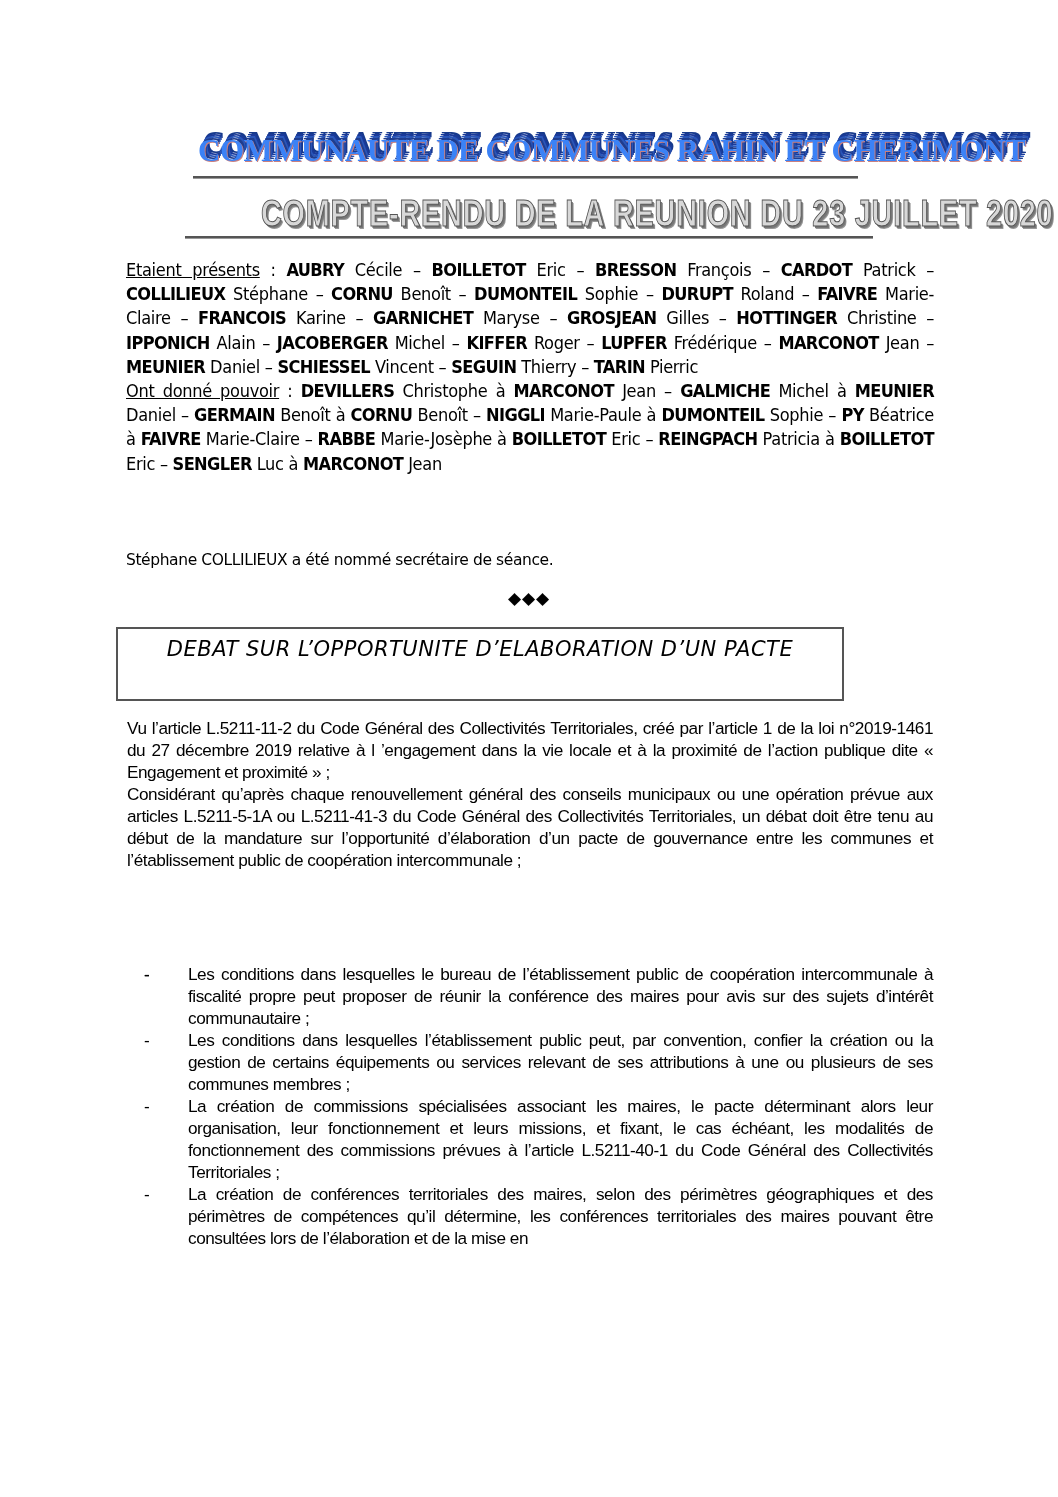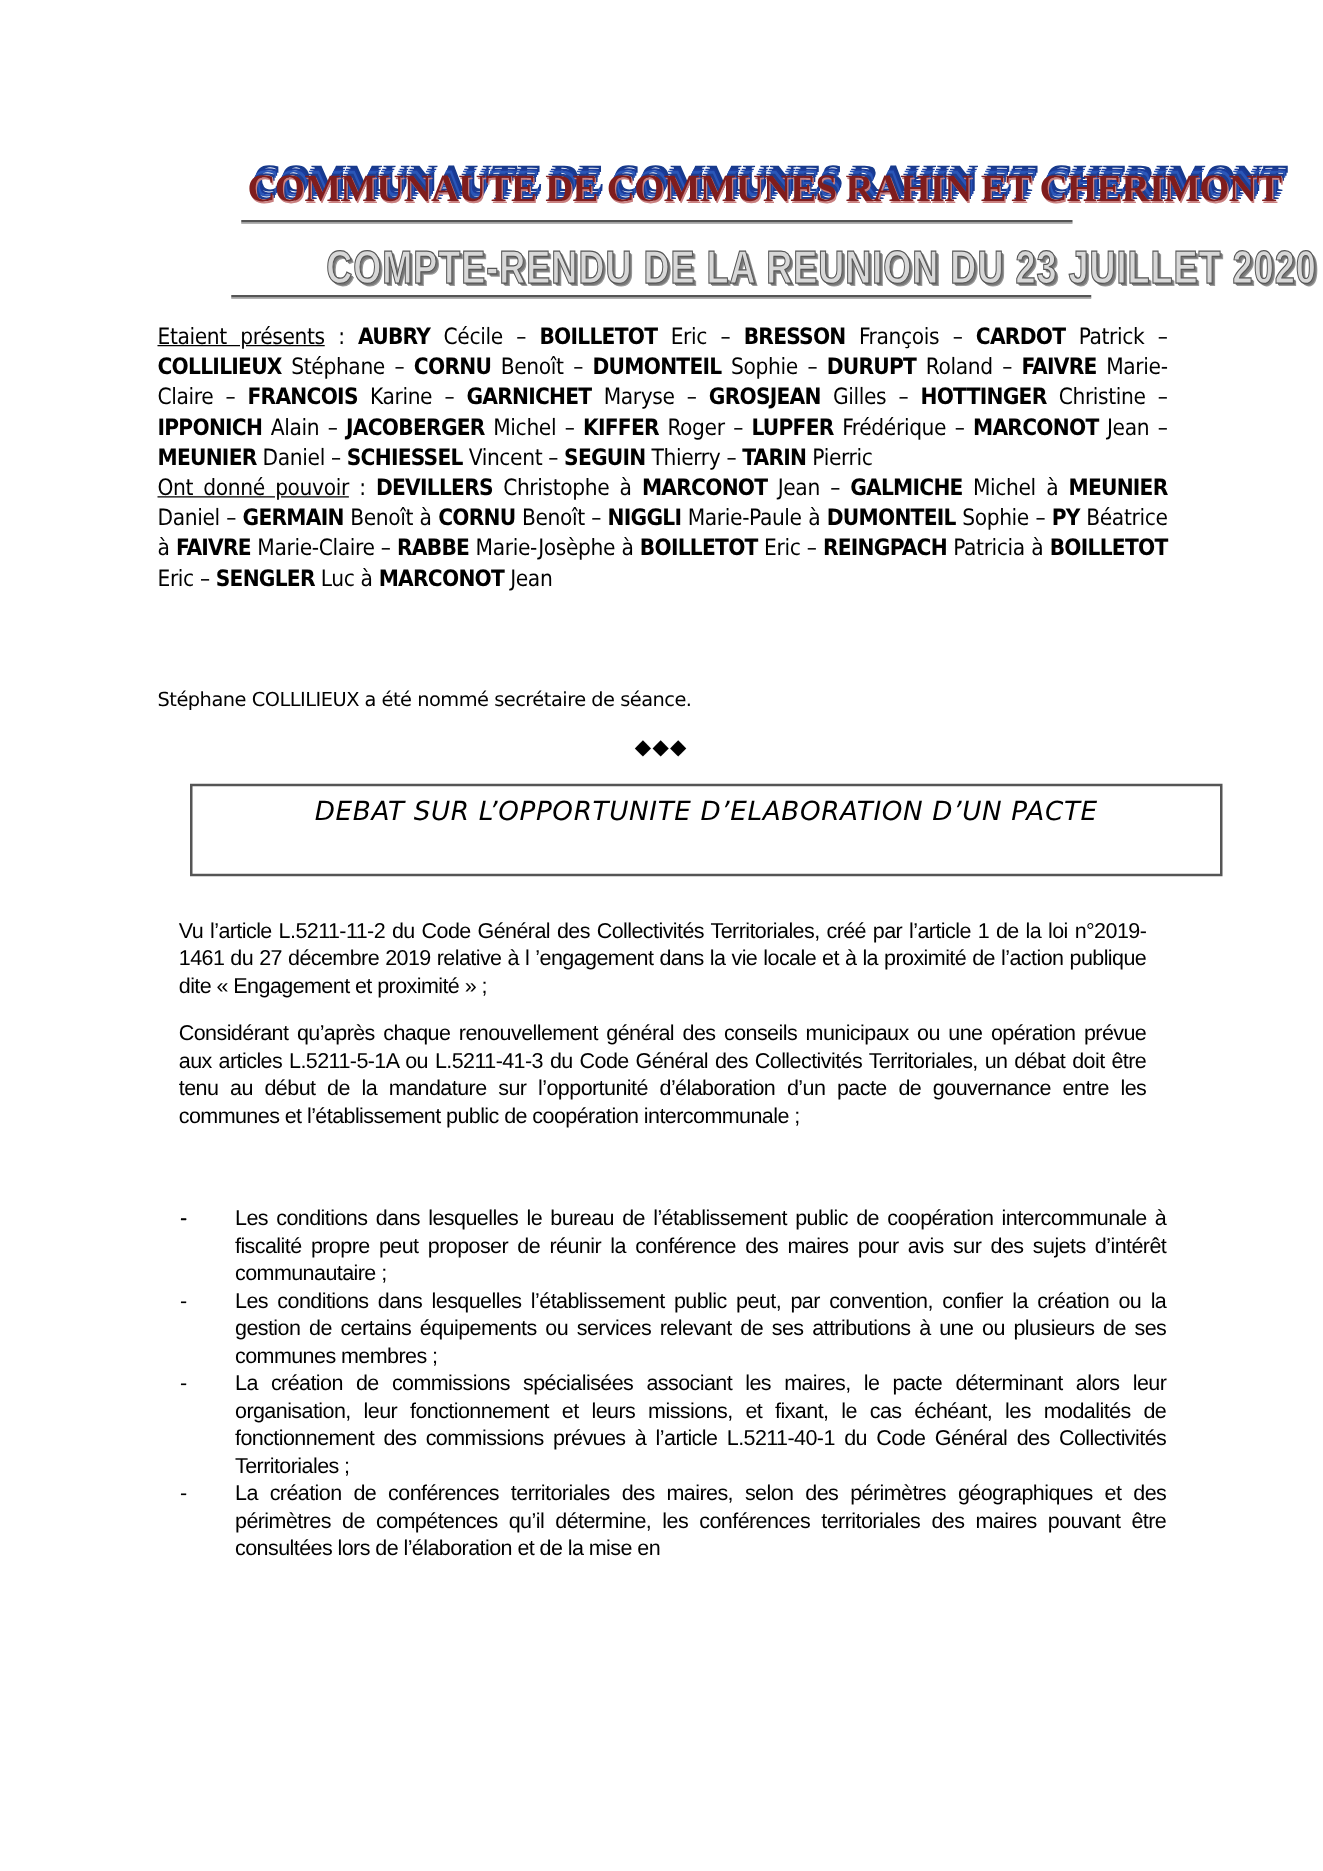--- a/index.html
+++ b/index.html
@@ -3,21 +3,21 @@
 <meta charset="utf-8">
 <style>
   html, body { margin: 0; padding: 0; background: #ffffff; }
   body { width: 1058px; height: 1497px; position: relative; overflow: hidden; color: #000; }
 
   .title1 {
     position: absolute; left: 198px; top: 128px; width: 660px; height: 46px;
     text-align: center;
     font-family: "Liberation Serif", serif;
     font-size: 31px; font-weight: bold; letter-spacing: -0.5px;
-    color: #7f1d1d;
+    color: #3b82f6;
     text-shadow: 1px 1px 0 #c98080, 2px -2px 0 #1f3d8f, 3px -4px 0 #2a56b8, 4px -6px 0 #1a3a9a, 5px -8px 0 #173a8c;
     line-height: 46px; white-space: nowrap;
   }
   .rule1 { position: absolute; left: 193px; top: 176px; width: 665px; height: 3px; border-top: 2px solid #555; border-bottom: 1px solid #999; box-sizing: border-box; }
 
   .title2 {
     position: absolute; left: 185px; top: 192px; width: 690px; height: 44px;
     text-align: center;
     font-family: "Liberation Sans", sans-serif; font-weight: bold;
     font-size: 37px; letter-spacing: 1px;
@@ -39,35 +39,34 @@
 
   .secretary {
     position: absolute; left: 126px; top: 551px;
     font-family: "DejaVu Sans", sans-serif; font-size: 15.5px; letter-spacing: -0.4px;
   }
   .diamonds {
     position: absolute; left: 0; width: 1058px; top: 588px; text-align: center;
     font-family: "DejaVu Sans", sans-serif; font-size: 17px; letter-spacing: 1px;
   }
   .section-box {
-    position: absolute; left: 116px; top: 627px; width: 826px; height: 74px;
+    position: absolute; left: 116px; top: 627px; width: 728px; height: 74px;
     border: 2px solid #555; box-sizing: border-box;
     text-align: center;
     font-family: "DejaVu Sans", sans-serif; font-size: 21px; line-height: 34px;
     font-style: italic; letter-spacing: 0.5px;
     padding-top: 3px;
-    margin-left: 36px;
   }
 
   .body-text {
     position: absolute; left: 127px; width: 806px;
     font-family: "Liberation Sans", sans-serif; font-size: 17.2px; line-height: 22px;
     text-align: justify; letter-spacing: -0.45px;
   }
-  .body-text p { margin: 16px; }
+  .body-text p { margin: 0; }
   .p1 { top: 717px; }
   .p2 { top: 963px; }
   .p2 .indent { text-indent: 58px; }
   ul.dash { list-style: none; margin: 0; padding: 0; }
   ul.dash li { position: relative; padding-left: 61px; text-align: justify; }
   ul.dash li .dash-mark { position: absolute; left: 17px; top: 0; }
 </style>
 </head>
 <body>
 

